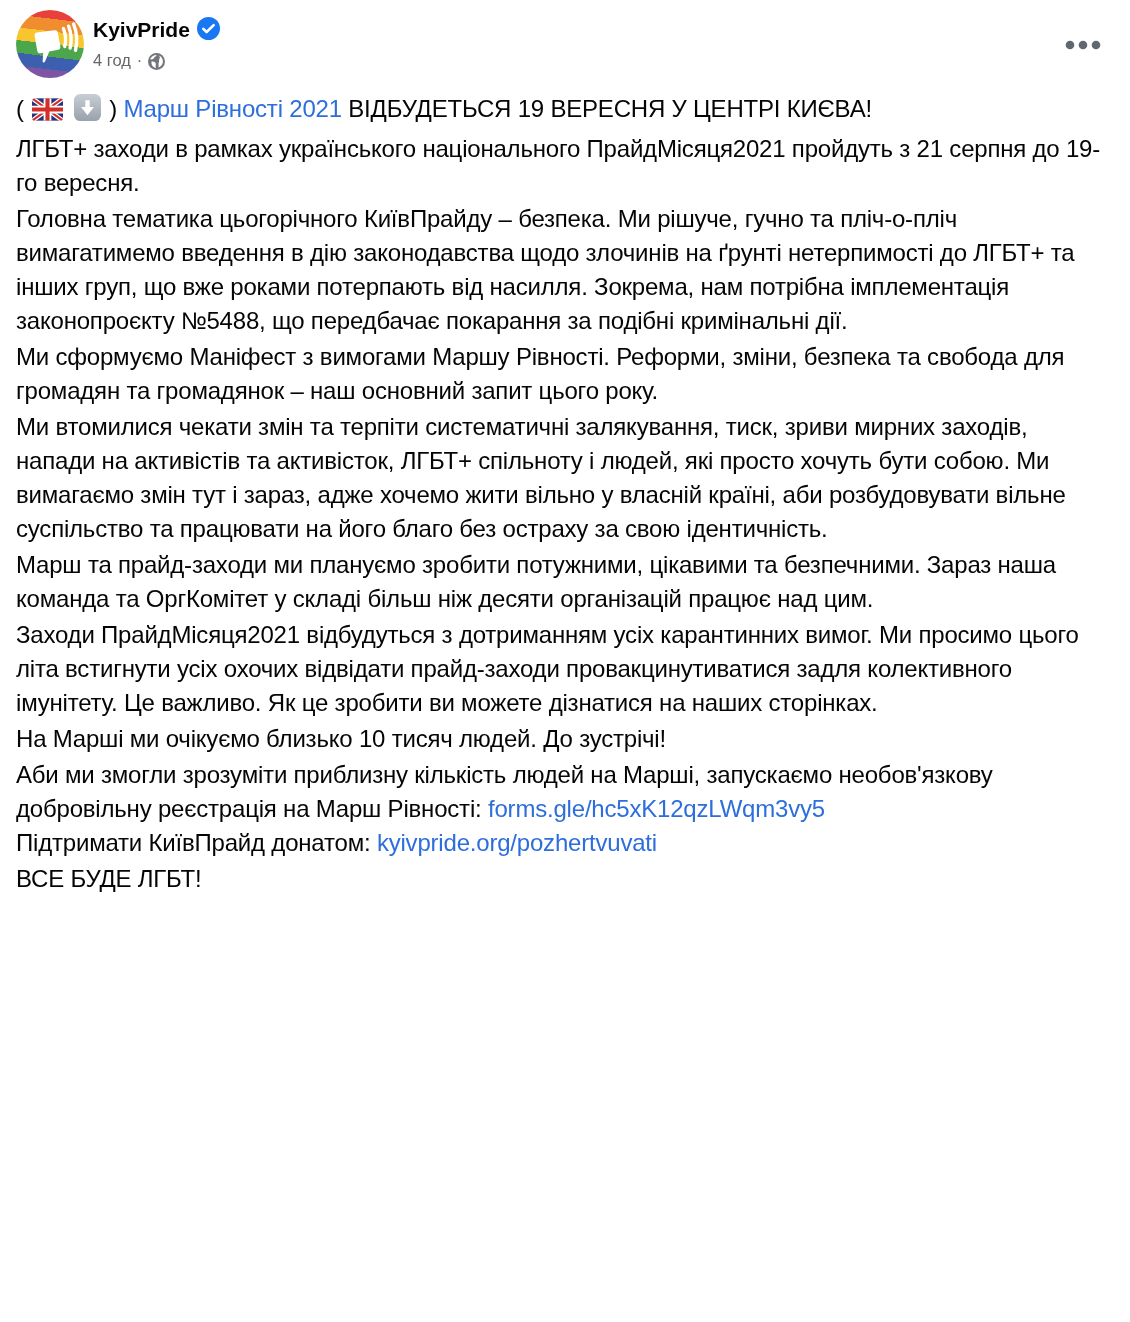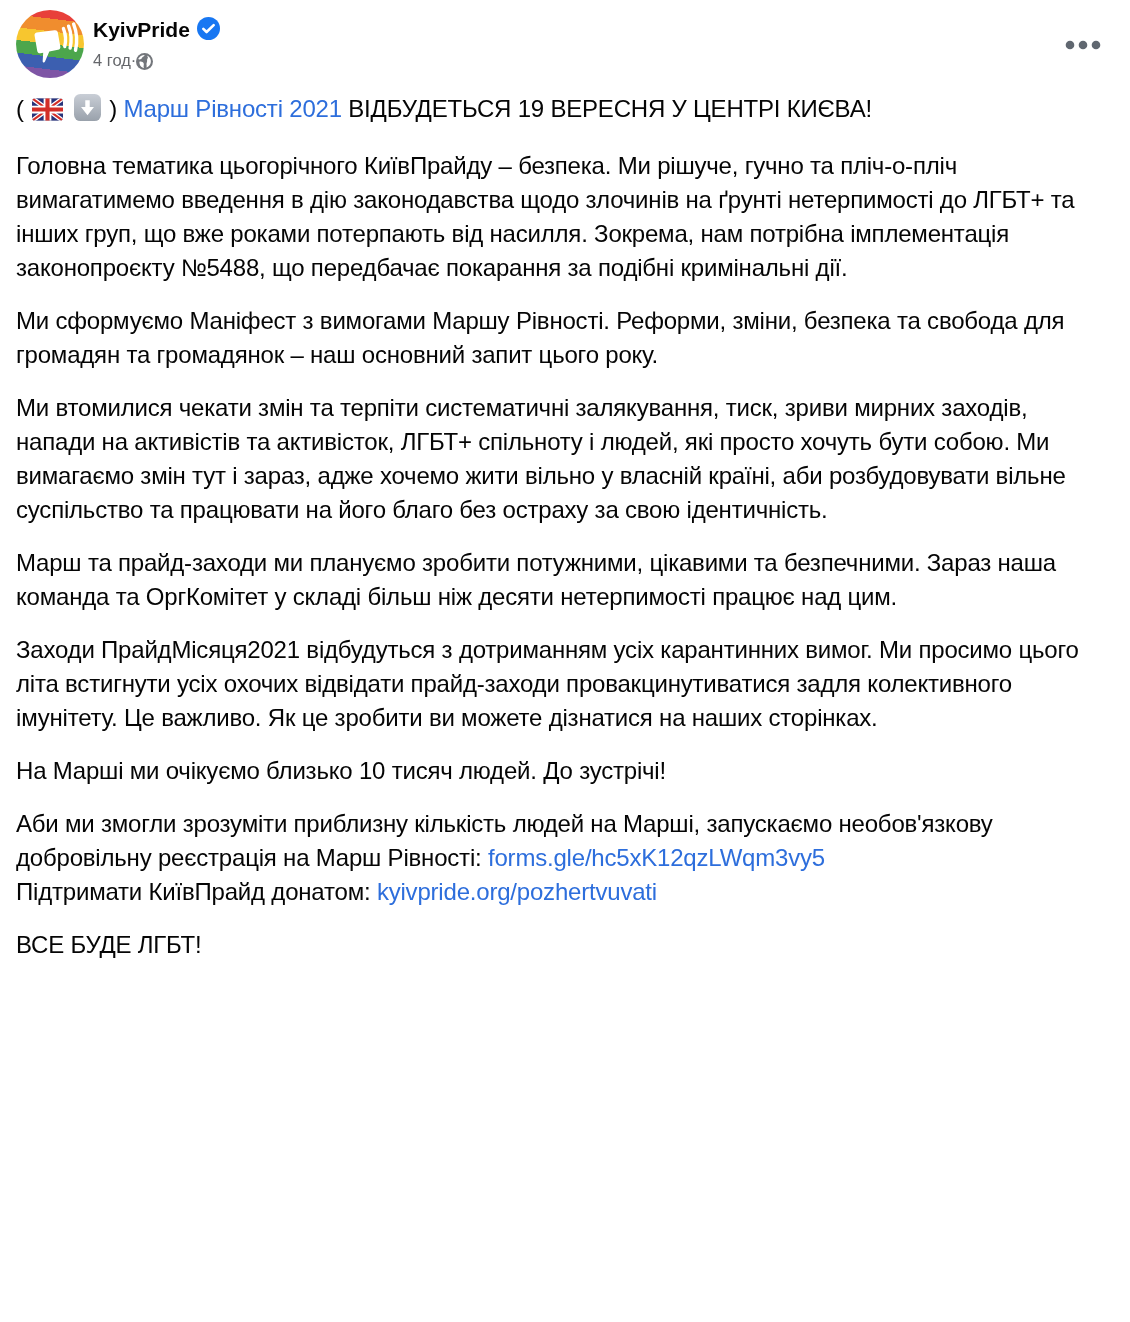--- a/index.html
+++ b/index.html
@@ -24,32 +24,32 @@
     flex:0 0 68px;cursor:pointer;position:relative;
   }
   .avatar svg{position:absolute;left:0;top:0;}
   .header-info{margin-left:9px;padding-top:5px;}
   .name-row{display:flex;align-items:center;gap:7px;}
   .page-name{
     font-size:21px;font-weight:bold;color:var(--text);line-height:27px;cursor:pointer;
   }
   .verified{display:inline-block;margin-top:2px;}
   .meta-row{
-    display:flex;align-items:center;margin-top:6px;
+    display:flex;align-items:center;gap:6px;margin-top:6px;
     font-size:16.5px;color:var(--secondary_text);line-height:20px;
   }
   .meta-row .ts{cursor:pointer;}
   .more-btn{
     margin-left:auto;margin-top:24px;margin-right:6px;
     padding:6px;border-radius:50%;cursor:pointer;display:flex;align-items:center;
   }
   .post-body{margin-top:0;}
   .para{
     font-size:24px;line-height:34px;letter-spacing:-0.2px;
-    color:var(--text);margin:19px 0;
+    color:var(--text);margin:2px 0;
   }
   .para:first-child{margin-top:14px;}
   .post-link{color:var(--link);text-decoration:none;cursor:pointer;}
   .inline-emoji{
     display:inline-block;vertical-align:-4px;margin:0 2px;
   }
 </style>
 </head>
 <body>
 
@@ -118,22 +118,23 @@
     <defs>
       <linearGradient id="gr-gray" x1="0" y1="0" x2="0" y2="1">
         <stop offset="0" stop-color="#C9CED6"></stop>
                 <stop offset="1" stop-color="#99A1AB"></stop>
       </linearGradient>
     </defs>
     <rect width="28" height="28" rx="6.5" fill="url(#gr-gray)"></rect>
     <path d="M11.7 6.5 h4.6 v7 h4.4 L14 22 L7.3 13.5 h4.4 Z" fill="#FFFFFF"></path>
   </svg></span>
 <span>) </span><a class="post-link" href="#">Марш Рівності 2021</a><span> ВІДБУДЕТЬСЯ 19 ВЕРЕСНЯ У ЦЕНТРІ КИЄВА!</span></p>
+      <p class="para"><span>ЛГБТ+ заходи в рамках українського національного ПрайдМісяця2021 пройдуть з 21 серпня до 19-го вересня.</span></p>
       <p class="para"><span>Головна тематика цьогорічного КиївПрайду – безпека. Ми рішуче, гучно та пліч-о-пліч вимагатимемо введення в дію законодавства щодо злочинів на ґрунті нетерпимості до ЛГБТ+ та інших груп, що вже роками потерпають від насилля. Зокрема, нам потрібна імплементація законопроєкту №5488, що передбачає покарання за подібні кримінальні дії.</span></p>
       <p class="para"><span>Ми сформуємо Маніфест з вимогами Маршу Рівності. Реформи, зміни, безпека та свобода для громадян та громадянок – наш основний запит цього року.</span></p>
       <p class="para"><span>Ми втомилися чекати змін та терпіти систематичні залякування, тиск, зриви мирних заходів, напади на активістів та активісток, ЛГБТ+ спільноту і людей, які просто хочуть бути собою. Ми вимагаємо змін тут і зараз, адже хочемо жити вільно у власній країні, аби розбудовувати вільне суспільство та працювати на його благо без остраху за свою ідентичність.</span></p>
-      <p class="para"><span>Марш та прайд-заходи ми плануємо зробити потужними, цікавими та безпечними. Зараз наша команда та ОргКомітет у складі більш ніж десяти нетерпимості працює над цим.</span></p>
+      <p class="para"><span>Марш та прайд-заходи ми плануємо зробити потужними, цікавими та безпечними. Зараз наша команда та ОргКомітет у складі більш ніж десяти організацій працює над цим.</span></p>
       <p class="para"><span>Заходи ПрайдМісяця2021 відбудуться з дотриманням усіх карантинних вимог. Ми просимо цього літа встигнути усіх охочих відвідати прайд-заходи провакцинутиватися задля колективного імунітету. Це важливо. Як це зробити ви можете дізнатися на наших сторінках.</span></p>
       <p class="para"><span>На Марші ми очікуємо близько 10 тисяч людей. До зустрічі!</span></p>
       <p class="para"><span>Аби ми змогли зрозуміти приблизну кількість людей на Марші, запускаємо необов'язкову добровільну реєстрація на Марш Рівності: </span><a class="post-link" href="#">forms.gle/hc5xK12qzLWqm3vy5</a><br><span>Підтримати КиївПрайд донатом: </span><a class="post-link" href="#">kyivpride.org/pozhertvuvati</a></p>
       <p class="para"><span>ВСЕ БУДЕ ЛГБТ!</span></p>
     </div>
 </div>
 
 </body></html>

